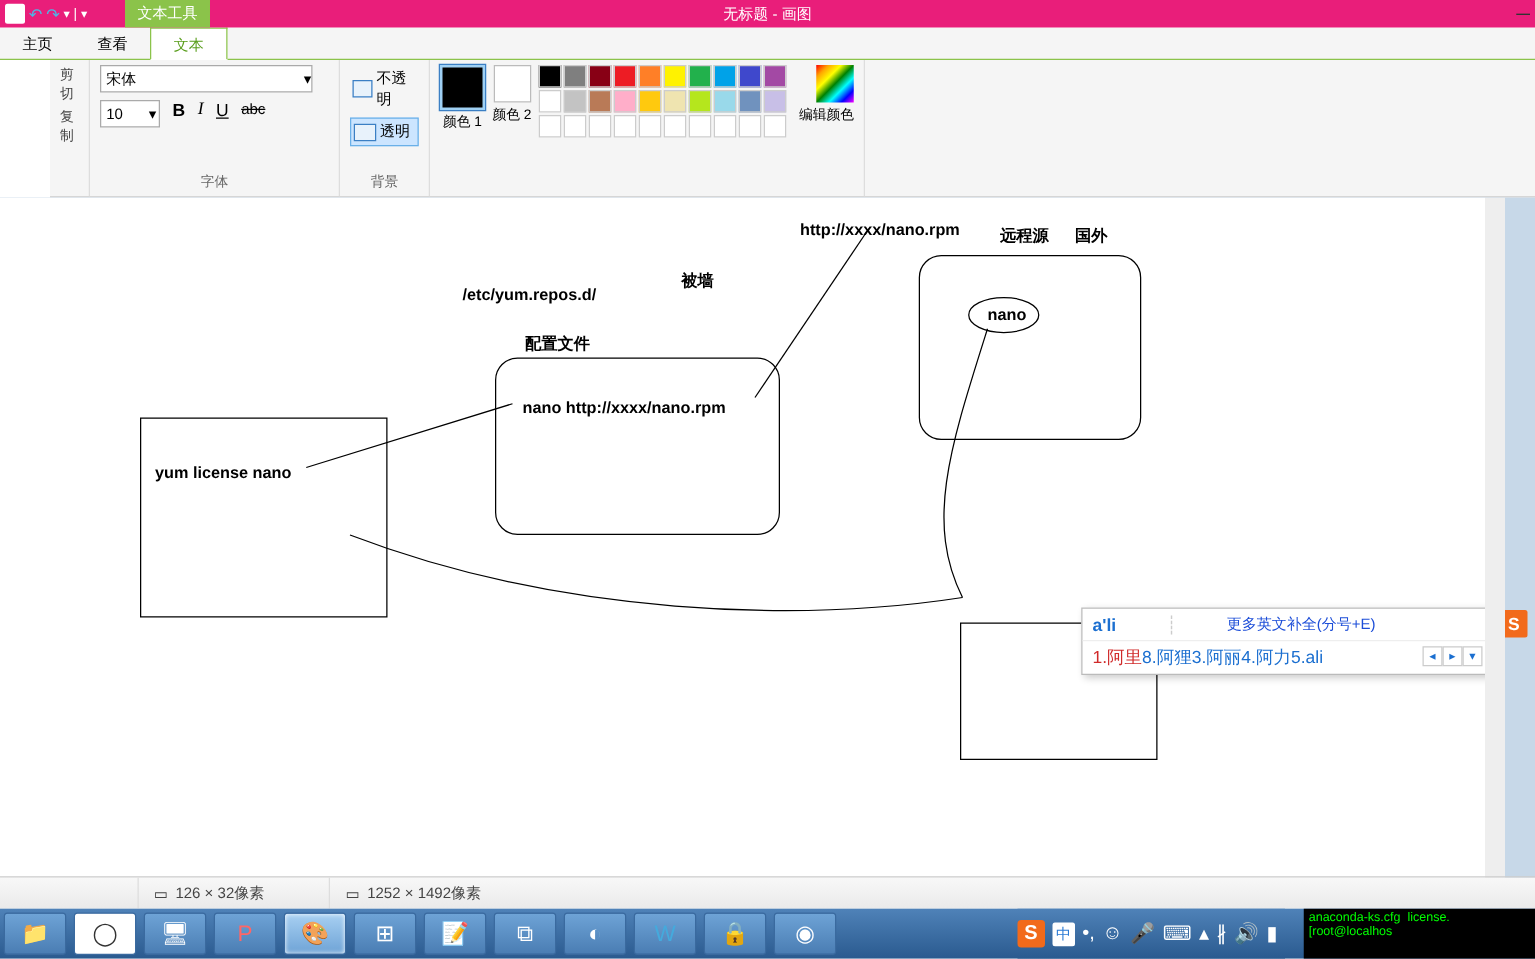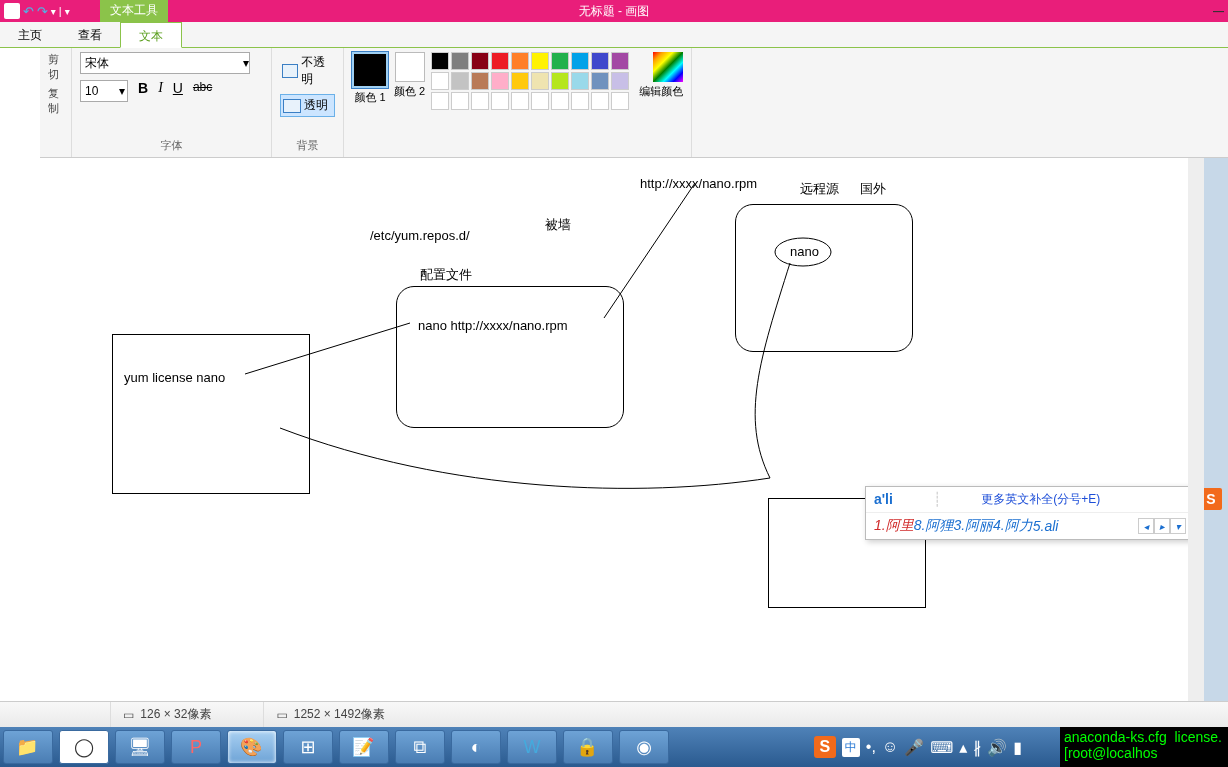--- a/index.html
+++ b/index.html
@@ -55,45 +55,45 @@
 .edit-colors { display: flex; flex-direction: column; align-items: flex-end; }
 .rainbow { width: 30px; height: 30px; background: linear-gradient(135deg, red, orange, yellow, green, cyan, blue, magenta); margin-bottom: 2px; }
 
 
 .workspace { position: absolute; left: 0; top: 158px; right: 0; bottom: 40px; background: #c7d8e8; overflow: hidden; }
 .rulerspace { position: absolute; left: 0; top: 0; right: 40px; bottom: 14px; background: #fff; }
 .scrollbar-v { position: absolute; right: 24px; top: 0; width: 16px; bottom: 14px; background: #eee; }
 .canvas-diagram { position: relative; width: 100%; height: 100%; font-family: "Courier New", SimSun, monospace; font-size: 13px; }
 .box { position: absolute; border: 1px solid #000; background: transparent; }
 .rbox { position: absolute; border: 1px solid #000; border-radius: 18px; }
-.label { position: absolute; font-size: 13px; white-space: nowrap; }
+.label { position: absolute; font-size: 13px; white-space: nowrap; font-weight: bold; }
 
 
 .text-edit { position: absolute; border: 1px dashed #3b7fc4; }
 .handle { position: absolute; width: 6px; height: 6px; background: #fff; border: 1px solid #3b7fc4; }
 
 
 .ime { position: absolute; background: #fff; border: 1px solid #bbb; box-shadow: 2px 2px 6px rgba(0,0,0,.2); font-size: 14px; }
-.ime-row1 { padding: 4px 8px; border-bottom: 1px solid #eee; display: flex; gap: 40px; }
+.ime-row1 { padding: 4px 8px; border-bottom: 1px solid #eee; display: flex; align-items: center; gap: 40px; }
 .ime-input { color: #1b6fd0; font-weight: bold; }
 .ime-hint { color: #1d4ed8; font-size: 12px; }
-.ime-row2 { padding: 4px 8px; display: flex; align-items: center; gap: 0; font-style: italic; }
+.ime-row2 { padding: 4px 8px; display: flex; align-items: flex-start; gap: 0; }
 .cand-1 { color: #d02a2a; }
 .cand { color: #1b6fd0; }
 .ime-arrow { width: 16px; height: 16px; border: 1px solid #ccc; display: inline-flex; align-items: center; justify-content: center; font-size: 10px; color: #1b6fd0; }
 .ime-logo { position: absolute; width: 22px; height: 22px; background: #f26a1b; color: #fff; border-radius: 2px; font-weight: bold; display: flex; align-items: center; justify-content: center; font-size: 14px; }
 .statusbar-inner { position: absolute; left: 0; right: 0; height: 26px; background: linear-gradient(#f8f8f8,#eaeaea); border-top: 1px solid #ccc; font-size: 12px; display: flex; align-items: center; color: #444; }
 .statusbar-inner .sep { width: 1px; height: 100%; background: #ddd; margin: 0 0; }
 .status-cell { padding: 0 12px; display: flex; align-items: center; gap: 6px; }
 
 
 .taskbar { position: absolute; left: 0; right: 0; bottom: 0; height: 40px; background: linear-gradient(#4f82b8,#2a5a8f); display: flex; align-items: center; }
 .task-item { width: 50px; height: 34px; margin: 0 3px; background: linear-gradient(#6ea3d6,#4a7db3); border: 1px solid #3a6a9f; border-radius: 3px; display: flex; align-items: center; justify-content: center; font-size: 18px; color: #fff; }
 .task-item.active { background: linear-gradient(#a8d0f2,#6ea3d6); box-shadow: inset 0 0 4px #fff; }
-.terminal-preview { position: absolute; right: 0; bottom: 0; height: 40px; width: 168px; background: #000; color: #0f0; font-family: monospace; font-size: 14px; padding: 2px 4px; overflow: hidden; white-space: pre; }
+.terminal-preview { position: absolute; right: 0; bottom: 0; height: 40px; width: 185px; background: #000; color: #0f0; font-family: monospace; font-size: 10px; padding: 2px 4px; overflow: hidden; white-space: pre; }
 .tray { position: absolute; right: 0; bottom: 0; height: 40px; display: flex; align-items: center; gap: 6px; padding-right: 6px; color: #fff; background: linear-gradient(#4f82b8,#2a5a8f); }
 .badge-s { width: 22px; height: 22px; background: #f26a1b; color: #fff; border-radius: 3px; display: flex; align-items: center; justify-content: center; font-weight: bold; }
 </style>
 </head>
 <body>
 
 <div class="titlebar">
   <div class="qat">
     <span class="qat-icon"></span>
     <span class="qat-undo">↶</span>

